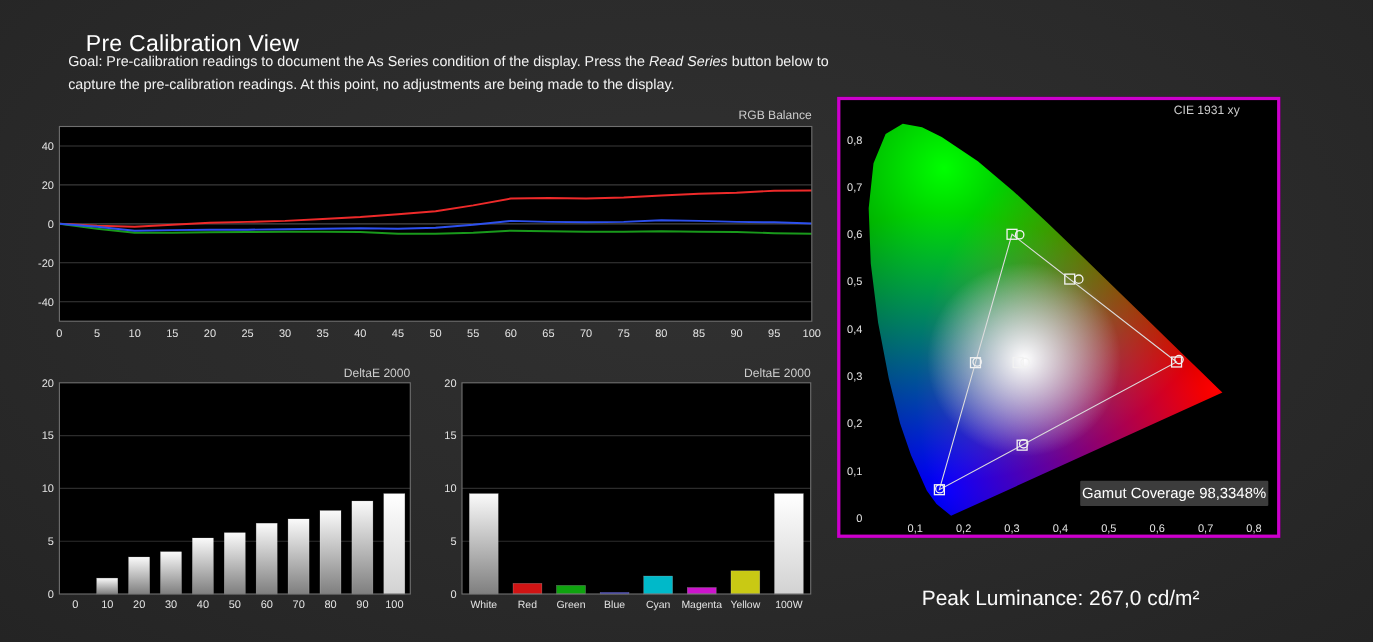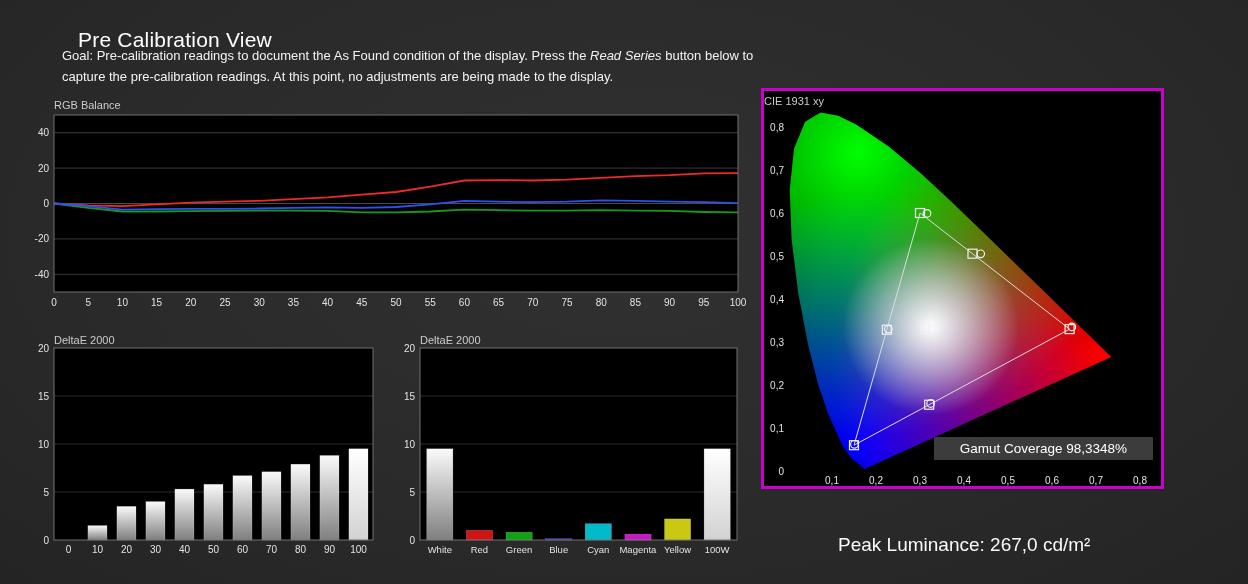--- a/index.html
+++ b/index.html
@@ -2,44 +2,44 @@
 <html><head>
 <meta charset="utf-8">
 <style>
   html,body{margin:0;padding:0;}
   body{background:#1f1f1f;font-family:"Liberation Sans",sans-serif;}
   .page{position:relative;width:1248px;height:584px;overflow:hidden;
         background:radial-gradient(ellipse at 50% 40%, #313131 0%, #2a2a2a 60%, #242424 100%);}
   .title{position:absolute;left:62px;top:12px;margin:16px;font-size:21px;font-weight:400;color:#ffffff;letter-spacing:.2px;}
   .goal{position:absolute;left:62px;top:46px;margin:0;width:735px;font-size:13px;line-height:1.6;color:#f2f2f2;}
   .goal i{}
-  .chart-title{position:absolute;font-size:11px;color:#cbcbcb;text-align:left;}
+  .chart-title{position:absolute;font-size:11px;color:#cbcbcb;text-align:right;}
   #t-rgb{left:54px;top:99px;width:684px;}
   #t-de1{left:54px;top:334px;width:319px;}
   #t-de2{left:420px;top:334px;width:317px;}
   #rgb-svg{position:absolute;left:24px;top:98px;}
   #de1-svg{position:absolute;left:24px;top:333px;}
   #de2-svg{position:absolute;left:390px;top:333px;}
   .cie-frame{position:absolute;left:761px;top:88px;width:403px;height:401px;box-sizing:border-box;
              border:3px solid #cc00cc;background:#000;}
   #cie-svg{position:absolute;left:0;top:0;}
   .cie-title{left:0;top:4px;width:363px;}
   .coverage{position:absolute;right:8px;bottom:26px;background:rgba(68,68,68,0.88);color:#ffffff;
-            font-size:13.5px;padding:4px 26px;border-radius:1px;}
+            font-size:13.5px;padding:4px 2px;border-radius:1px;}
   .peak{position:absolute;left:838px;top:534px;font-size:19px;color:#fafafa;}
   svg text{font-family:"Liberation Sans",sans-serif;}
 </style>
 </head>
 <body>
 
 <div class="page">
 
   <h1 class="title">Pre Calibration View</h1>
 
-  <p class="goal"><span>Goal: Pre-calibration readings to document the As Found condition of the display. Press the </span><i>Read Series</i><span> button below to capture the pre-calibration readings. At this point, no adjustments are being made to the display.</span></p>
+  <p class="goal"><span>Goal: Pre-calibration readings to document the As Series condition of the display. Press the </span><i>Read Series</i><span> button below to capture the pre-calibration readings. At this point, no adjustments are being made to the display.</span></p>
 
   <div class="chart-title" id="t-rgb">RGB Balance</div>
   <svg id="rgb-svg" width="726" height="220">
       <rect x="30" y="17" width="684" height="177" fill="#000"></rect>
       <line x1="30" y1="34.7" x2="714" y2="34.7" stroke="#3a3a3a"></line>
       <text x="25" y="38.2" text-anchor="end" font-size="10" fill="#e2e2e2">40</text>
       <line x1="30" y1="70.1" x2="714" y2="70.1" stroke="#3a3a3a"></line>
       <text x="25" y="73.6" text-anchor="end" font-size="10" fill="#e2e2e2">20</text>
       <line x1="30" y1="105.5" x2="714" y2="105.5" stroke="#4a4a4a"></line>
       <text x="25" y="109" text-anchor="end" font-size="10" fill="#e2e2e2">0</text>

